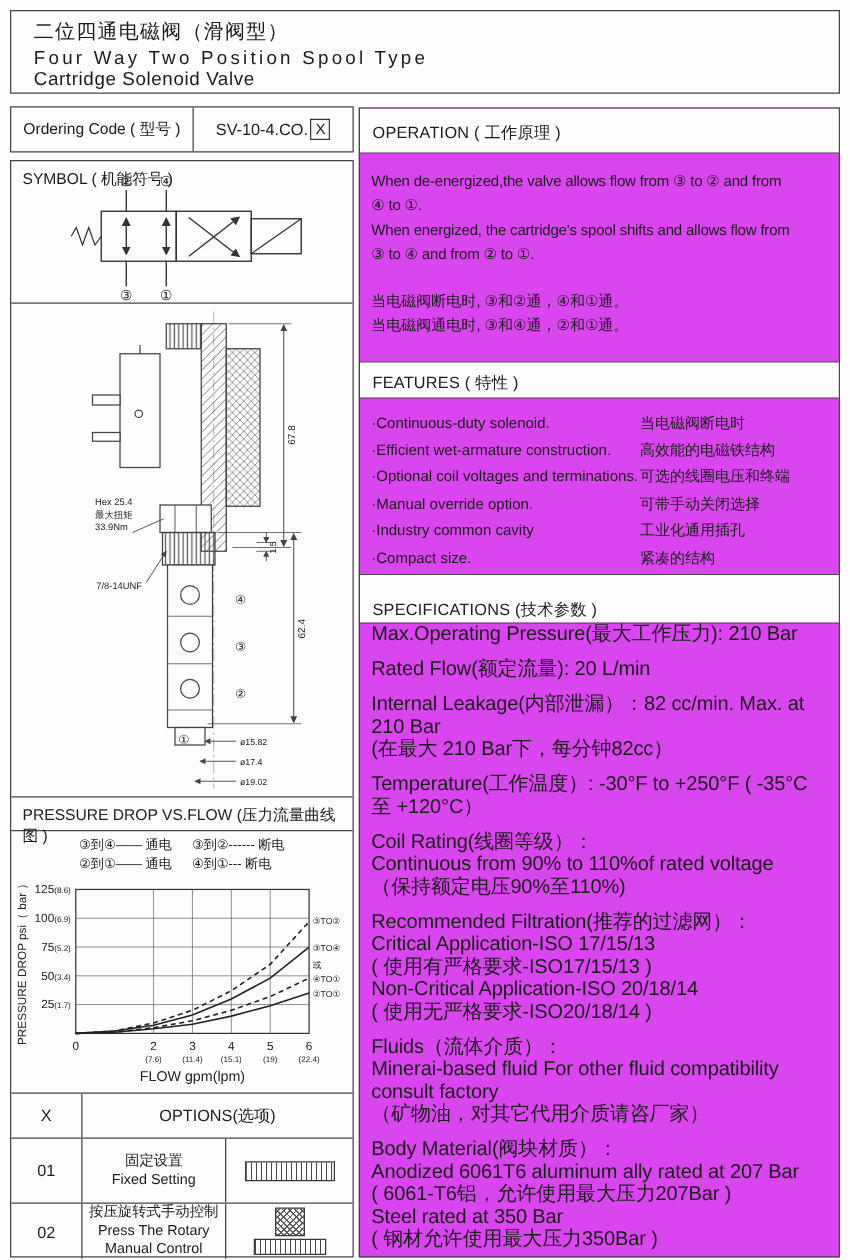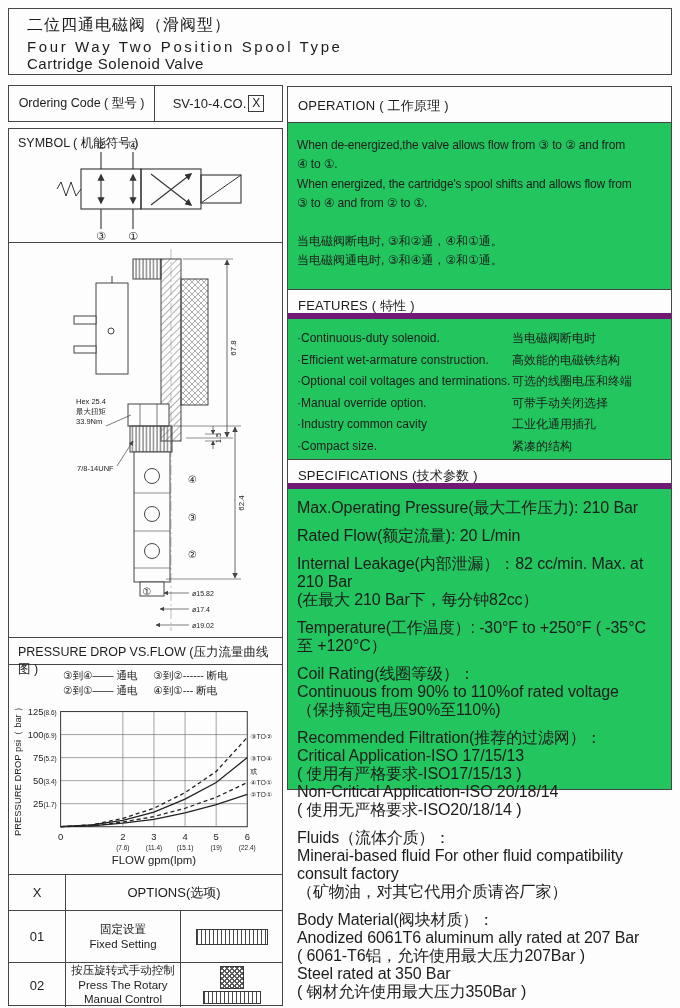--- a/index.html
+++ b/index.html
@@ -12,23 +12,23 @@
 .t-zh{font-size:16px;letter-spacing:1px;margin-bottom:2px}
 .t-en1{font-size:15px;letter-spacing:2.6px}
 .t-en2{font-size:15px;letter-spacing:.5px}
 
 .ordering{left:8px;top:85px;width:275px;height:37px;display:flex;align-items:stretch}
 .ord-label{width:146px;border-right:1px solid #454545;display:flex;align-items:center;justify-content:center;font-size:12.5px}
 .ord-value{flex:1;display:flex;align-items:center;justify-content:center;font-size:13px}
 .xbox{display:inline-block;border:1px solid #3a3a3a;padding:0 3px;margin-left:2px;font-size:12px;line-height:15px}
 
 .left-col{left:8px;top:128px;width:275px;height:878px;border:1px solid #454545;position:absolute;background:#fdfdfd}
-.right-col{left:287px;top:86px;width:385px;height:704px;border:1px solid #454545;position:absolute;background:#22c55e}
+.right-col{left:287px;top:86px;width:385px;height:920px;border:1px solid #454545;position:absolute;background:#d946ef}
 .abs{position:absolute}
-.sec-hdr{position:absolute;left:0;width:100%;border-top:1px solid #454545;border-bottom:6px solid #701a75;background:#fdfdfd}
+.sec-hdr{position:absolute;left:0;width:100%;border-top:1px solid #454545;border-bottom:1px solid #701a75;background:#fdfdfd}
 
 .symbol-sec{top:0;left:0;width:100%;height:114px;border-bottom:1px solid #454545;position:absolute}
 .symbol-hdr{position:absolute;top:6px;left:9px;font-size:12.5px}
 .pd-hdr{top:508px;height:28px;padding:6px 9px;font-size:12.5px;border-top:1px solid #454545;border-bottom:1px solid #454545;position:absolute;left:0;width:100%}
 .pd-legend{position:absolute;top:540px;left:0;width:100%;display:grid;grid-template-columns:auto auto;justify-content:center;column-gap:16px;row-gap:1px;font-size:10.5px}
 
 .opt-table{position:absolute;top:745px;left:0;width:100%;height:133px;border-top:1px solid #454545;font-size:12px}
 .opt-row{display:flex;align-items:stretch;border-top:1px solid #454545}
 .opt-row:first-child{border-top:none}
 .opt-h{height:35px}.opt-r1{height:52px}.opt-r2{height:45px}
@@ -41,21 +41,21 @@
 .icon-base{width:58px;height:13px;border:1px solid #3a3a3a;background:repeating-linear-gradient(90deg,#474747 0 1px,transparent 1px 4px)}
 
 .op-hdr{top:0;height:36px;border-top:none;border-bottom:1px solid #454545;padding:10px 10px}
 .op-text{position:absolute;top:36px;left:0;width:100%;padding:13px 6px 0 9px;font-size:12px;line-height:1.62}
 .op-en,.op-zh{white-space:pre-line;letter-spacing:-.15px}
 .op-zh{margin-top:18px;letter-spacing:0}
 .feat-hdr{top:202px;height:30px;padding:7px 10px;font-size:13px}
 .feat-rows{position:absolute;top:232px;left:0;width:100%;padding:9px 9px 0}
 .feat-row{display:flex;justify-content:space-between;font-size:12px;line-height:21.5px}
 .feat-zh{width:150px;flex:none}
-.spec-hdr{top:372px;height:30px;padding:7px 10px;font-size:13px}
+.spec-hdr{top:372px;height:30px;padding:19px 10px;font-size:13px}
 .spec-blocks{position:absolute;top:402px;left:0;width:100%;padding:10px 6px 0 9px}
 .spec-block{white-space:pre-line;font-size:16px;line-height:18px;margin-bottom:10px;letter-spacing:-.1px}
 svg text{font-family:"Liberation Sans","DejaVu Sans",sans-serif;fill:#222}
 </style>
 </head>
 <body>
 
 <div class="page">
 
   <div class="box title-block">

